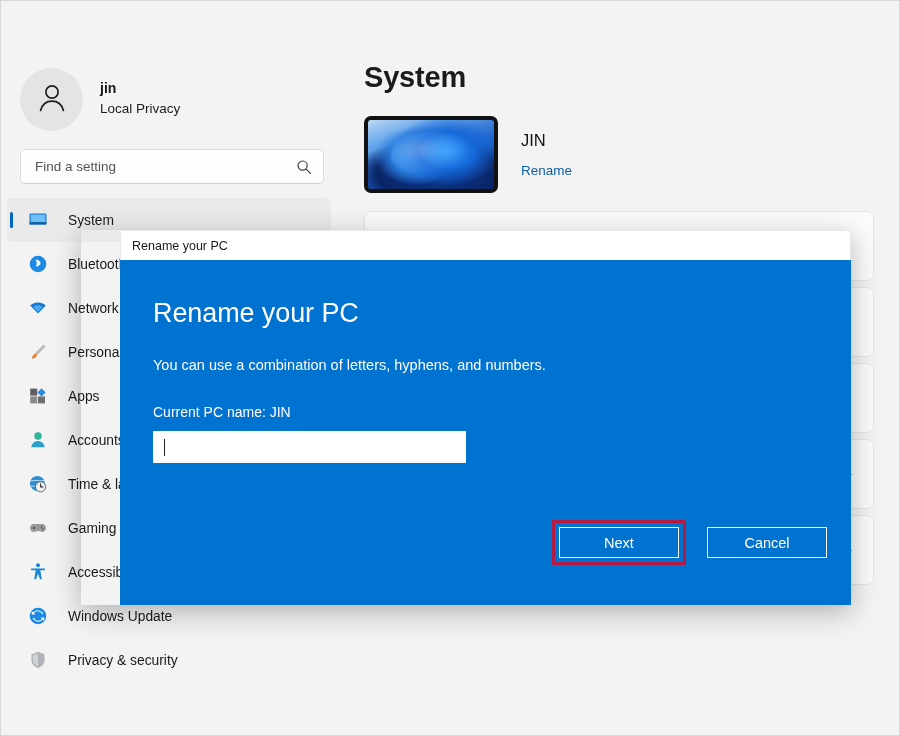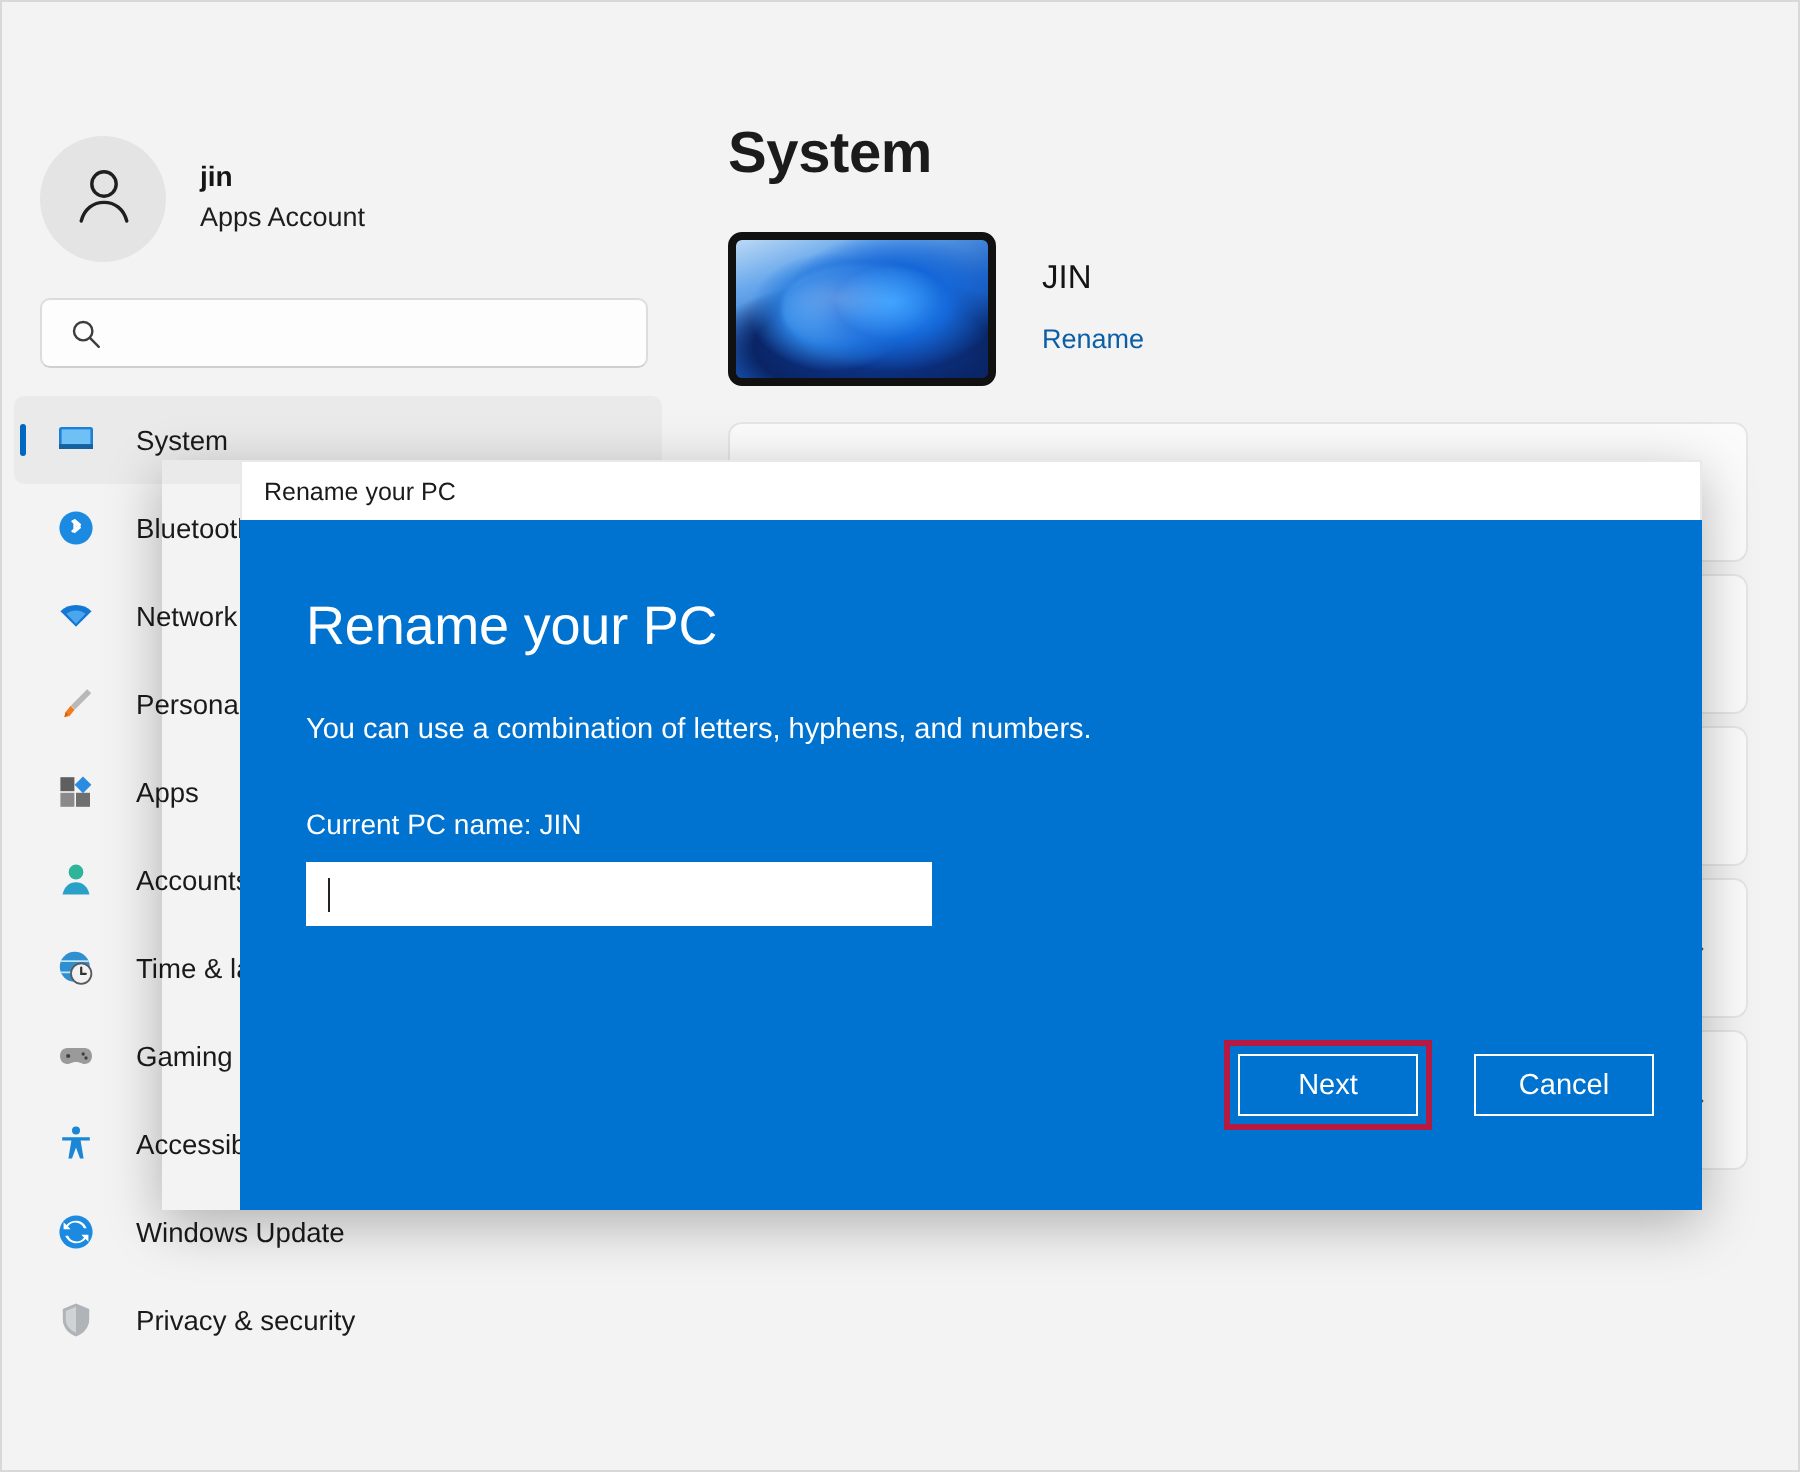--- a/index.html
+++ b/index.html
@@ -287,21 +287,21 @@
   }
   .dlg-actions {
     position: absolute;
     right: 24px;
     bottom: 40px;
     display: flex;
     align-items: center;
     gap: 21px;
   }
   .dlg-btn {
-    width: 90px;
+    width: 120px;
     height: 31px;
     border: 1.6px solid #fff;
     background: transparent;
     color: #fff;
     font-family: "Liberation Sans", sans-serif;
     font-size: 14.5px;
     display: flex;
     align-items: center;
     justify-content: center;
   }
@@ -325,25 +325,26 @@
         <div class="avatar">
           <span>
             <svg width="36" height="36" viewBox="0 0 36 36" fill="none" stroke="currentColor" stroke-width="1.7">
               <circle cx="18" cy="13" r="6.1"></circle>
               <path d="M6.6 31.5c1.6-6 6-9.3 11.4-9.3s9.8 3.3 11.4 9.3" stroke-linecap="round"></path>
             </svg>
           </span>
         </div>
         <div class="acct-text">
           <div class="acct-name">jin</div>
-          <div class="acct-type">Apps Account</div>
+          <div class="acct-type">Local Privacy</div>
         </div>
       </div>
 
       <div class="searchbox">
+        <input class="search-input" value="" placeholder="Find a setting" style="">
         <span class="search-icon">
           <svg width="16" height="16" viewBox="0 0 16 16" fill="none" stroke="currentColor" stroke-width="1.2">
             <circle cx="6.6" cy="6.6" r="4.6"></circle>
               <path d="M10.1 10.1L14.4 14.4" stroke-linecap="round"></path>
           </svg>
         </span>
       </div>
 
       <div class="navlist">
 

